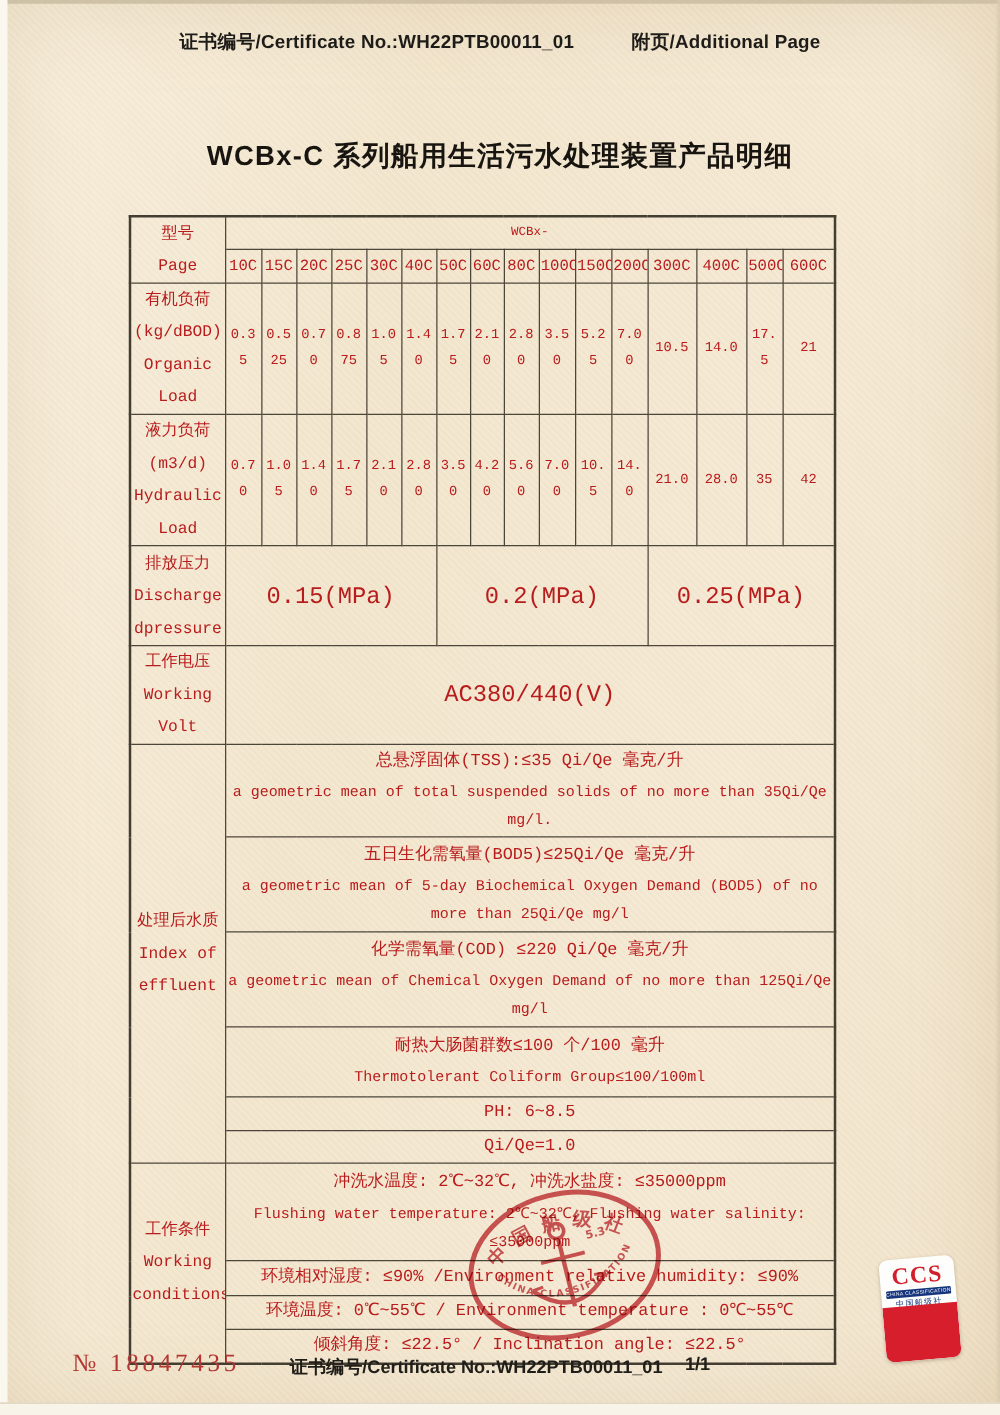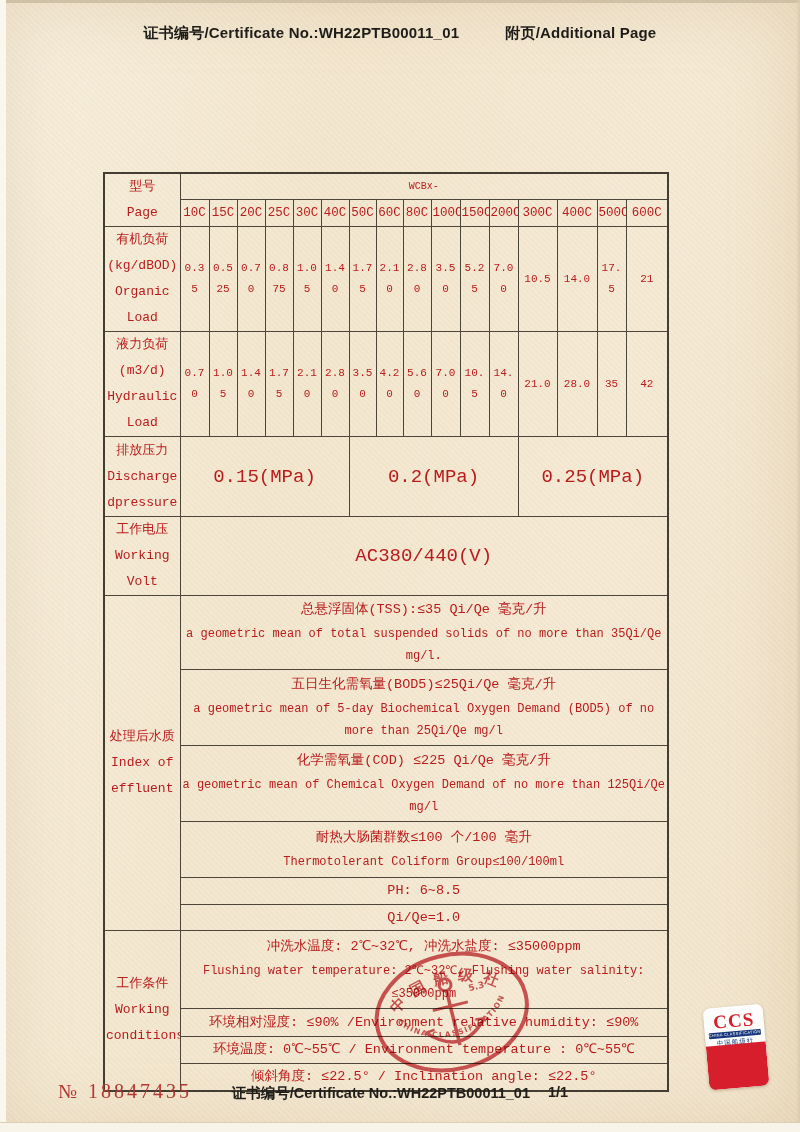--- a/index.html
+++ b/index.html
@@ -112,20 +112,21 @@
 <div class="edge-left"></div>
 <div class="edge-right"></div>
 <div class="edge-bottom"></div>
 
 <div class="doc-header">
   <span>证书编号/Certificate No.:WH22PTB00011_01</span>
   <span>附页/Additional Page</span>
 </div>
 
 <div class="title-block">
+  <div class="title-cn">WCBx-C 系列船用生活污水处理装置产品明细</div>
 </div>
 
 <table class="main">
   <colgroup>
     <col style="width:76px">
       <col style="width:29px">
       <col style="width:28px">
       <col style="width:28px">
     <col style="width:28px">
       <col style="width:28px">
@@ -245,21 +246,21 @@
     </td>
   </tr>
   <tr class="h-bod">
     <td colspan="16" class="cell2">
       <div class="cn">五日生化需氧量(BOD5)≤25Qi/Qe 毫克/升</div>
       <div class="en">a geometric mean of 5-day Biochemical Oxygen Demand (BOD5) of no more than 25Qi/Qe mg/l</div>
     </td>
   </tr>
   <tr class="h-cod">
     <td colspan="16" class="cell2">
-      <div class="cn">化学需氧量(COD) ≤225 Qi/Qe 毫克/升</div>
+      <div class="cn">化学需氧量(COD) ≤220 Qi/Qe 毫克/升</div>
       <div class="en">a geometric mean of Chemical Oxygen Demand of no more than 125Qi/Qe mg/l</div>
     </td>
   </tr>
   <tr class="h-coli">
     <td colspan="16" class="cell2">
       <div class="cn">耐热大肠菌群数≤100 个/100 毫升</div>
       <div class="en">Thermotolerant Coliform Group≤100/100ml</div>
     </td>
   </tr>
   <tr class="h-ph">

